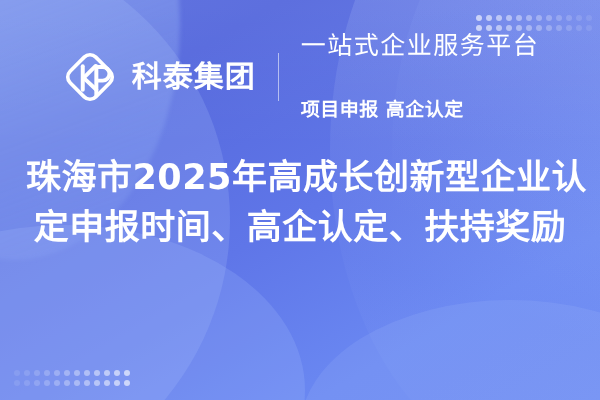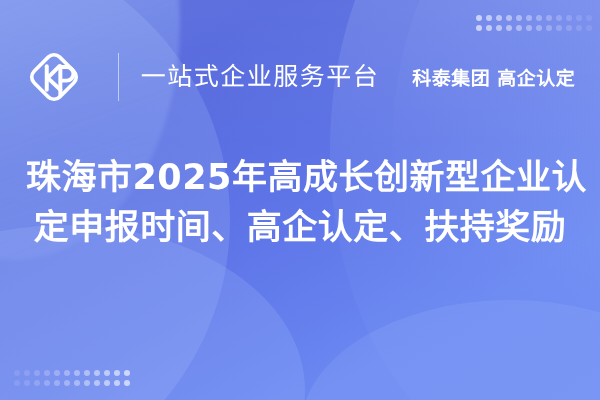--- a/index.html
+++ b/index.html
@@ -127,21 +127,21 @@
   }
   #header-divider {
     width: 1px;
     height: 48px;
     background: rgba(255,255,255,0.55);
     margin: 0 22px;
     flex: 0 0 1px;
   }
   #tagline-block {
     display: flex;
-    flex-direction: row;
+    flex-direction: column;
     justify-content: center;
     gap: 33px;
   }
   #tagline-main {
     font-family: "DejaVu Sans", "Liberation Sans", sans-serif;
     font-size: 25px;
     font-weight: 400;
     color: #ffffff;
     letter-spacing: 1.5px;
     line-height: 1.15;
@@ -258,28 +258,29 @@
         <g transform="rotate(45 32 32)">
           <rect x="12" y="12" width="40" height="40" rx="9" ry="9" fill="none" stroke="#ffffff" stroke-width="4"></rect>
         </g>
         <path d="M24 20 L24 46" fill="none" stroke="#ffffff" stroke-width="4.4" stroke-linecap="round"></path>
         <path d="M38 20 L25 33 L39 46" fill="none" stroke="#ffffff" stroke-width="4.4" stroke-linecap="round" stroke-linejoin="round"></path>
         <path d="M39 20 L39 52" fill="none" stroke="#ffffff" stroke-width="4.4" stroke-linecap="round"></path>
         <path d="M39 21 L46 21 A7.5 7.5 0 0 1 46 36 L39 36" fill="none" stroke="#ffffff" stroke-width="4.4" stroke-linejoin="round"></path>
       </svg>
 
       <div id="logo-wordmark">
+        <div id="brand-cn">科泰集团</div>
       </div>
     </div>
 
     <div id="header-divider"></div>
 
     <div id="tagline-block">
       <div id="tagline-main">一站式企业服务平台</div>
-      <div id="tagline-sub">科泰集团 高企认定</div>
+      <div id="tagline-sub">项目申报 高企认定</div>
     </div>
 
   </div>
 
   <div id="title-block">
     <div class="title-line">珠海市2025年高成长创新型企业认</div>
     <div class="title-line">定申报时间、高企认定、扶持奖励</div>
   </div>
 
 </div>

